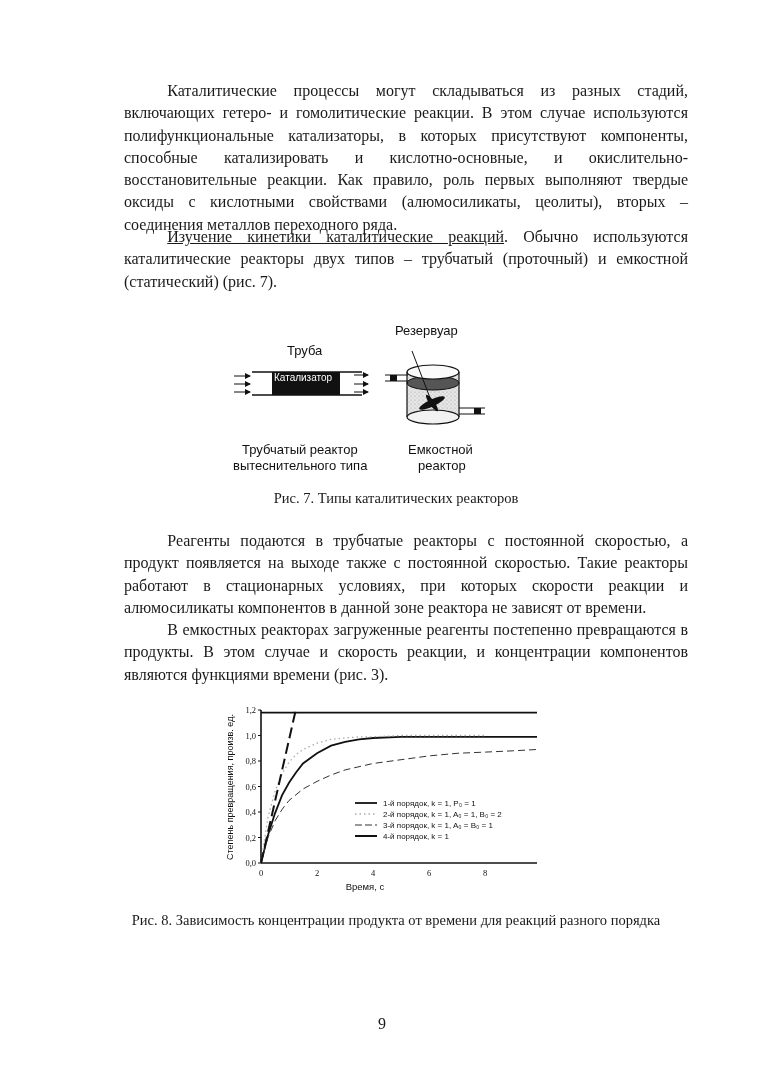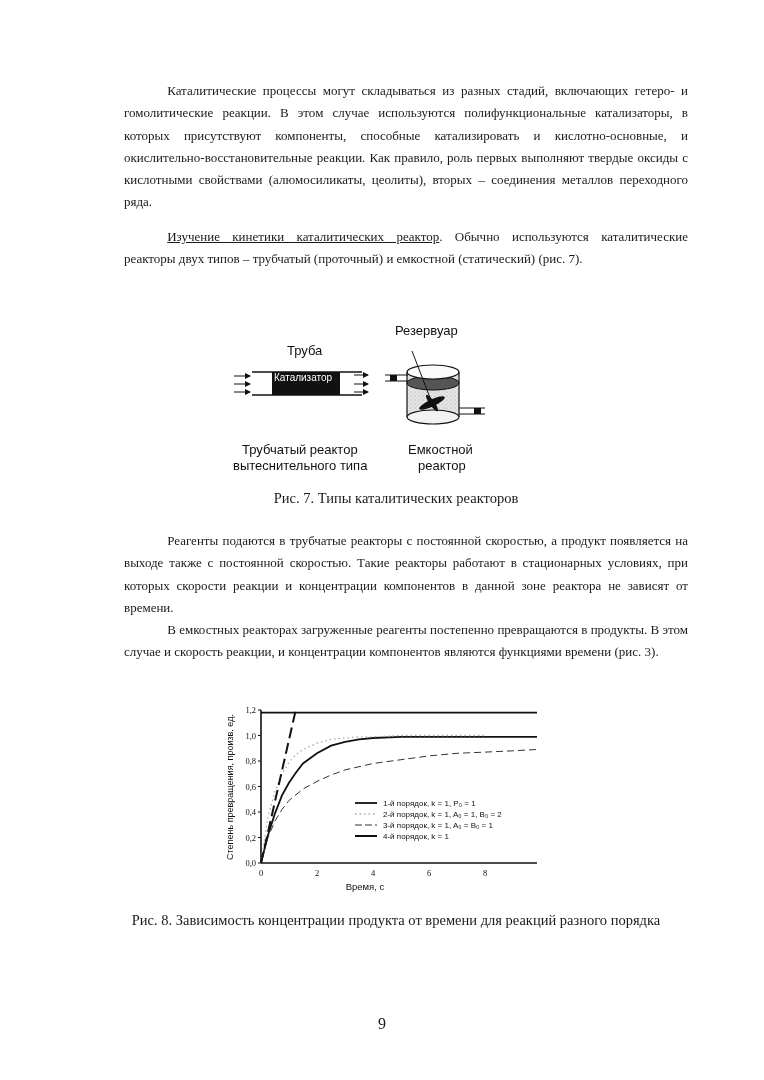--- a/index.html
+++ b/index.html
@@ -1,18 +1,18 @@
 <!DOCTYPE html>
 <html><head>
 <meta charset="utf-8">
 <style>
   html, body { margin:0; padding:0; background:#ffffff; }
   body { width:764px; height:1080px; position:relative; overflow:hidden;
          font-family:"Liberation Serif", serif; color:#1a1a1a; }
-  .para { position:absolute; left:124px; width:564px; font-size:13px; line-height:22.3px;
+  .para { position:absolute; left:124px; width:564px; font-size:16px; line-height:22.3px;
           text-align:justify; text-align-last:left; }
   .p1 { top:80px; }
   .p2 { top:226px; }
   .p3 { top:530px; }
   .p4 { top:619px; }
   .u { text-decoration:underline; }
   .caption { position:absolute; left:0; width:764px; text-align:center; font-size:14.5px; }
   .cap7 { top:490px; left:14px; }
   .cap8 { top:912px; left:14px; }
   .pagenum { position:absolute; top:1015px; left:0; width:764px; text-align:center; font-size:16px; }
@@ -20,21 +20,21 @@
   .chart-svg text.tick { font-family:"Liberation Serif", serif; }
 </style>
 </head>
 <body>
 
 <div class="para p1">
   <span style="display:inline-block;width:0.45in"></span><span>Каталитические процессы могут складываться из разных стадий, включающих гетеро- и гомолитические реакции. В этом случае используются полифункциональные катализаторы, в которых присутствуют компоненты, способные катализировать и кислотно-основные, и окислительно-восстановительные реакции. Как правило, роль первых выполняют твердые оксиды с кислотными свойствами (алюмосиликаты, цеолиты), вторых – соединения металлов переходного ряда.</span>
 </div>
 
 <div class="para p2">
-  <span style="display:inline-block;width:0.45in"></span><span class="u">Изучение кинетики каталитических реактор</span><span>. Обычно используются каталитические реакторы двух типов – трубчатый (проточный) и емкостной (статический) (рис. 7).</span>
+  <span style="display:inline-block;width:0.45in"></span><span class="u">Изучение кинетики каталитические реакций</span><span>. Обычно используются каталитические реакторы двух типов – трубчатый (проточный) и емкостной (статический) (рис. 7).</span>
 </div>
 
 <svg style="position:absolute;left:230px;top:315px" width="300" height="165" viewBox="0 0 300 165">
   <defs>
     <pattern id="stipple" width="4" height="4" patternUnits="userSpaceOnUse">
       <rect width="4" height="4" fill="#e6e6e6"></rect>
       <circle cx="1" cy="1" r="0.6" fill="#9a9a9a"></circle>
       <circle cx="3" cy="3" r="0.5" fill="#b0b0b0"></circle>
     </pattern>
     <marker id="arr" markerWidth="6" markerHeight="6" refX="5" refY="3" orient="auto">
@@ -86,21 +86,21 @@
 
   <text x="12" y="139" font-size="13" fill="#111">Трубчатый реактор</text>
   <text x="3" y="155" font-size="13" fill="#111">вытеснительного типа</text>
   <text x="178" y="139" font-size="13" fill="#111">Емкостной</text>
   <text x="188" y="155" font-size="13" fill="#111">реактор</text>
 </svg>
 
 <div class="caption cap7">Рис. 7. Типы каталитических реакторов</div>
 
 <div class="para p3">
-  <span style="display:inline-block;width:0.45in"></span><span>Реагенты подаются в трубчатые реакторы с постоянной скоростью, а продукт появляется на выходе также с постоянной скоростью. Такие реакторы работают в стационарных условиях, при которых скорости реакции и концентрации компонентов в данной зоне реактора не зависят от времени.</span>
+  <span style="display:inline-block;width:0.45in"></span><span>Реагенты подаются в трубчатые реакторы с постоянной скоростью, а продукт появляется на выходе также с постоянной скоростью. Такие реакторы работают в стационарных условиях, при которых скорости реакции и алюмосиликаты компонентов в данной зоне реактора не зависят от времени.</span>
 </div>
 
 <div class="para p4">
   <span style="display:inline-block;width:0.45in"></span><span>В емкостных реакторах загруженные реагенты постепенно превращаются в продукты. В этом случае и скорость реакции, и концентрации компонентов являются функциями времени (рис. 3).</span>
 </div>
 
 <svg id="chart" class="chart-svg" style="position:absolute;left:220px;top:695px" width="340" height="200" viewBox="0 0 340 200">
   <g id="chart-axes">
       <line x1="41" y1="168" x2="317" y2="168" stroke="#111" stroke-width="1.6"></line>
       <line x1="41" y1="168" x2="41" y2="15" stroke="#111" stroke-width="1.6"></line>

